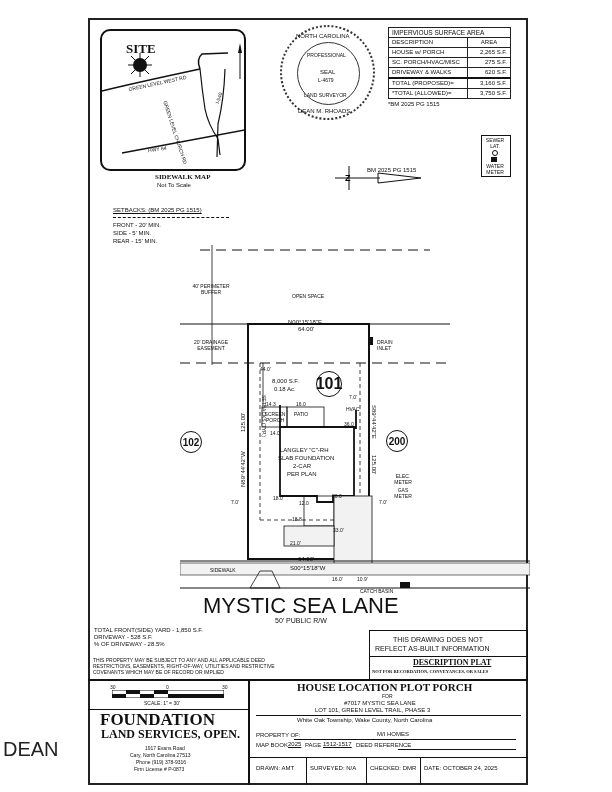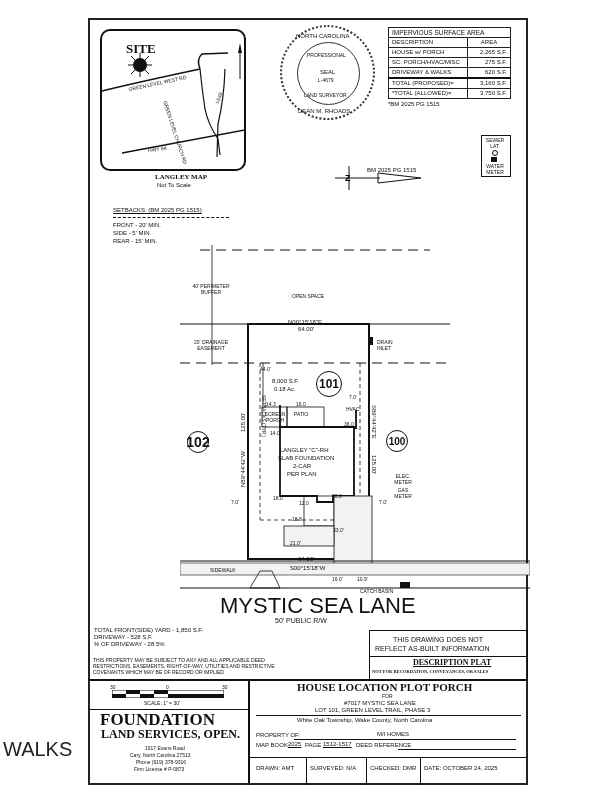--- a/index.html
+++ b/index.html
@@ -5,27 +5,27 @@
   html,body{margin:0;padding:0;background:#fff;}
   body{width:612px;height:792px;position:relative;overflow:hidden;font-family:"Liberation Sans",sans-serif;color:#111;}
   .abs{position:absolute;}
   .sheet{position:absolute;left:88px;top:18px;width:440px;height:767px;border:2px solid #222;box-sizing:border-box;}
   .t{position:absolute;font-size:6px;line-height:7px;white-space:nowrap;}
   .tiny{font-size:5px;line-height:6px;}
   .bold{font-weight:bold;}
   .serif{font-family:"Liberation Serif","DejaVu Serif",serif;}
   table.isa{border-collapse:collapse;font-size:6px;}
   table.isa td{border:1px solid #222;padding:0 3px;height:9px;line-height:9px;white-space:nowrap;}
-  .circle{position:absolute;border:1.5px solid #111;border-radius:50%;display:flex;align-items:center;justify-content:center;font-size:12px;font-weight:bold;}
+  .circle{position:absolute;border:1.5px solid #111;border-radius:50%;display:flex;align-items:center;justify-content:center;font-size:16px;font-weight:bold;}
   .dmls{position:absolute;left:3px;top:738px;font-size:20px;color:#222;letter-spacing:0px;}
 </style>
 </head>
 <body>
 
-<div class="dmls">WALKS</div>
+<div class="dmls">DEAN</div>
 
 <div class="sheet"></div>
 
 <div class="abs" style="left:100px;top:29px;width:146px;height:142px;border:2px solid #111;border-radius:10px;box-sizing:border-box;"></div>
 <svg class="abs" style="left:100px;top:29px;" width="146" height="142">
   <path d="M2,62 Q30,55 100,40" stroke="#111" stroke-width="1.5" fill="none"></path>
   <path d="M100,40 Q96,30 102,25 L128,24" stroke="#111" stroke-width="1.5" fill="none"></path>
   <path d="M100,40 Q102,60 105,80 Q108,95 118,110 L120,126" stroke="#111" stroke-width="1.2" fill="none"></path>
   <path d="M125,40 Q124,70 118,95 L117,128" stroke="#111" stroke-width="1.2" fill="none"></path>
   <path d="M22,124 L150,100" stroke="#111" stroke-width="1.5" fill="none"></path>
@@ -37,21 +37,21 @@
       <line x1="49" y1="27" x2="31" y2="45"></line>
     </g>
   <line x1="140" y1="20" x2="140" y2="50" stroke="#111" stroke-width="1"></line>
   <polygon points="138,24 140,14 142,24" fill="#111"></polygon>
 </svg>
 <div class="t bold serif" style="left:126px;top:45px;font-size:13px;">SITE</div>
 <div class="t tiny" style="left:128px;top:80px;transform:rotate(-12deg);">GREEN LEVEL WEST RD</div>
 <div class="t tiny" style="left:168px;top:100px;transform:rotate(72deg);transform-origin:left top;">GREEN LEVEL CHURCH RD</div>
 <div class="t tiny" style="left:213px;top:95px;transform:rotate(-72deg);">I-540</div>
 <div class="t tiny" style="left:148px;top:146px;transform:rotate(-8deg);">HWY 64</div>
-<div class="t bold serif" style="left:155px;top:174px;font-size:7px;">LANGLEY MAP</div>
+<div class="t bold serif" style="left:155px;top:174px;font-size:7px;">SIDEWALK MAP</div>
 <div class="t" style="left:157px;top:182px;">Not To Scale</div>
 
 <div class="abs" style="left:280px;top:25px;width:95px;height:95px;border-radius:50%;border:2px dotted #333;box-sizing:border-box;"></div>
 <div class="abs" style="left:297px;top:42px;width:61px;height:61px;border-radius:50%;border:1px solid #333;"></div>
 <div class="t" style="left:296px;top:33px;font-size:6px;">NORTH CAROLINA</div>
 <div class="t tiny" style="left:307px;top:52px;">PROFESSIONAL</div>
 <div class="t" style="left:320px;top:69px;">SEAL</div>
 <div class="t tiny" style="left:318px;top:77px;">L-4679</div>
 <div class="t tiny" style="left:304px;top:92px;">LAND SURVEYOR</div>
 <div class="t" style="left:298px;top:108px;">DEAN M. RHOADS</div>
@@ -144,22 +144,22 @@
 <div class="t tiny" style="left:191px;top:283px;width:40px;white-space:normal;text-align:center;">40' PERIMETER BUFFER</div>
 <div class="t tiny" style="left:292px;top:293px;">OPEN SPACE</div>
 <div class="t tiny" style="left:191px;top:339px;width:40px;white-space:normal;text-align:center;">20' DRAINAGE EASEMENT</div>
 <div class="t tiny" style="left:377px;top:339px;width:20px;white-space:normal;">DRAIN INLET</div>
 <div class="t" style="left:288px;top:319px;">N00°15'18"E</div>
 <div class="t" style="left:298px;top:326px;">64.00'</div>
 <div class="t tiny" style="left:260px;top:366px;">44.0'</div>
 <div class="t" style="left:272px;top:378px;">8,000 S.F.</div>
 <div class="t" style="left:274px;top:386px;">0.18 Ac.</div>
 <div class="circle" style="left:316px;top:371px;width:24px;height:24px;">101</div>
-<div class="circle" style="left:187px;top:431px;width:20px;height:20px;font-size:14px;">102</div>
-<div class="circle" style="left:386px;top:430px;width:20px;height:20px;font-size:10px;">100</div>
+<div class="circle" style="left:180px;top:431px;width:20px;height:20px;font-size:10px;">102</div>
+<div class="circle" style="left:386px;top:430px;width:20px;height:20px;font-size:10px;">200</div>
 <div class="t tiny" style="left:239px;top:395px;transform:rotate(90deg);transform-origin:left top;left:267px;">SETBACKS (TYP.)</div>
 <div class="t tiny" style="left:266px;top:401px;">14.3</div>
 <div class="t tiny" style="left:296px;top:401px;">16.0</div>
 <div class="t tiny" style="left:264px;top:411px;width:22px;white-space:normal;text-align:center;">SCREEN PORCH</div>
 <div class="t tiny" style="left:294px;top:411px;">PATIO</div>
 <div class="t tiny" style="left:344px;top:421px;">36.0</div>
 <div class="t tiny" style="left:270px;top:430px;">14.0</div>
 <div class="t tiny" style="left:346px;top:406px;">HVAC</div>
 <div class="t tiny" style="left:349px;top:394px;">7.0'</div>
 <div class="t" style="left:280px;top:447px;">LANGLEY "C"-RH</div>
@@ -180,21 +180,21 @@
 <div class="t tiny" style="left:292px;top:516px;">18.8</div>
 <div class="t tiny" style="left:333px;top:527px;">33.0'</div>
 <div class="t tiny" style="left:290px;top:540px;">21.0'</div>
 <div class="t" style="left:298px;top:556px;">64.00'</div>
 <div class="t" style="left:290px;top:565px;">S00°15'18"W</div>
 <div class="t tiny" style="left:210px;top:567px;">SIDEWALK</div>
 <div class="t tiny" style="left:332px;top:576px;">16.0'</div>
 <div class="t tiny" style="left:357px;top:576px;">10.9'</div>
 <div class="t tiny" style="left:360px;top:588px;">CATCH BASIN</div>
 
-<div class="t" style="left:220px;top:594px;font-size:22px;line-height:24px;">MYSTIC SEA LANE</div>
+<div class="t" style="left:203px;top:594px;font-size:22px;line-height:24px;">MYSTIC SEA LANE</div>
 <div class="t" style="left:275px;top:617px;font-size:7px;">50' PUBLIC R/W</div>
 
 <div class="t" style="left:94px;top:627px;">TOTAL FRONT(SIDE) YARD - 1,850 S.F.</div>
 <div class="t" style="left:94px;top:634px;">DRIVEWAY - 528 S.F.</div>
 <div class="t" style="left:94px;top:641px;">% OF DRIVEWAY - 28.5%</div>
 <div class="t tiny" style="left:93px;top:657px;width:185px;white-space:normal;">THIS PROPERTY MAY BE SUBJECT TO ANY AND ALL APPLICABLE DEED RESTRICTIONS, EASEMENTS, RIGHT-OF-WAY, UTILITIES AND RESTRICTIVE COVENANTS WHICH MAY BE OF RECORD OR IMPLIED</div>
 
 <div class="abs" style="left:369px;top:630px;width:157px;height:30px;border:1px solid #111;border-bottom:none;"></div>
 <div class="t" style="left:393px;top:636px;font-size:7px;">THIS DRAWING DOES NOT</div>
 <div class="t" style="left:375px;top:645px;font-size:7px;">REFLECT AS-BUILT INFORMATION</div>

